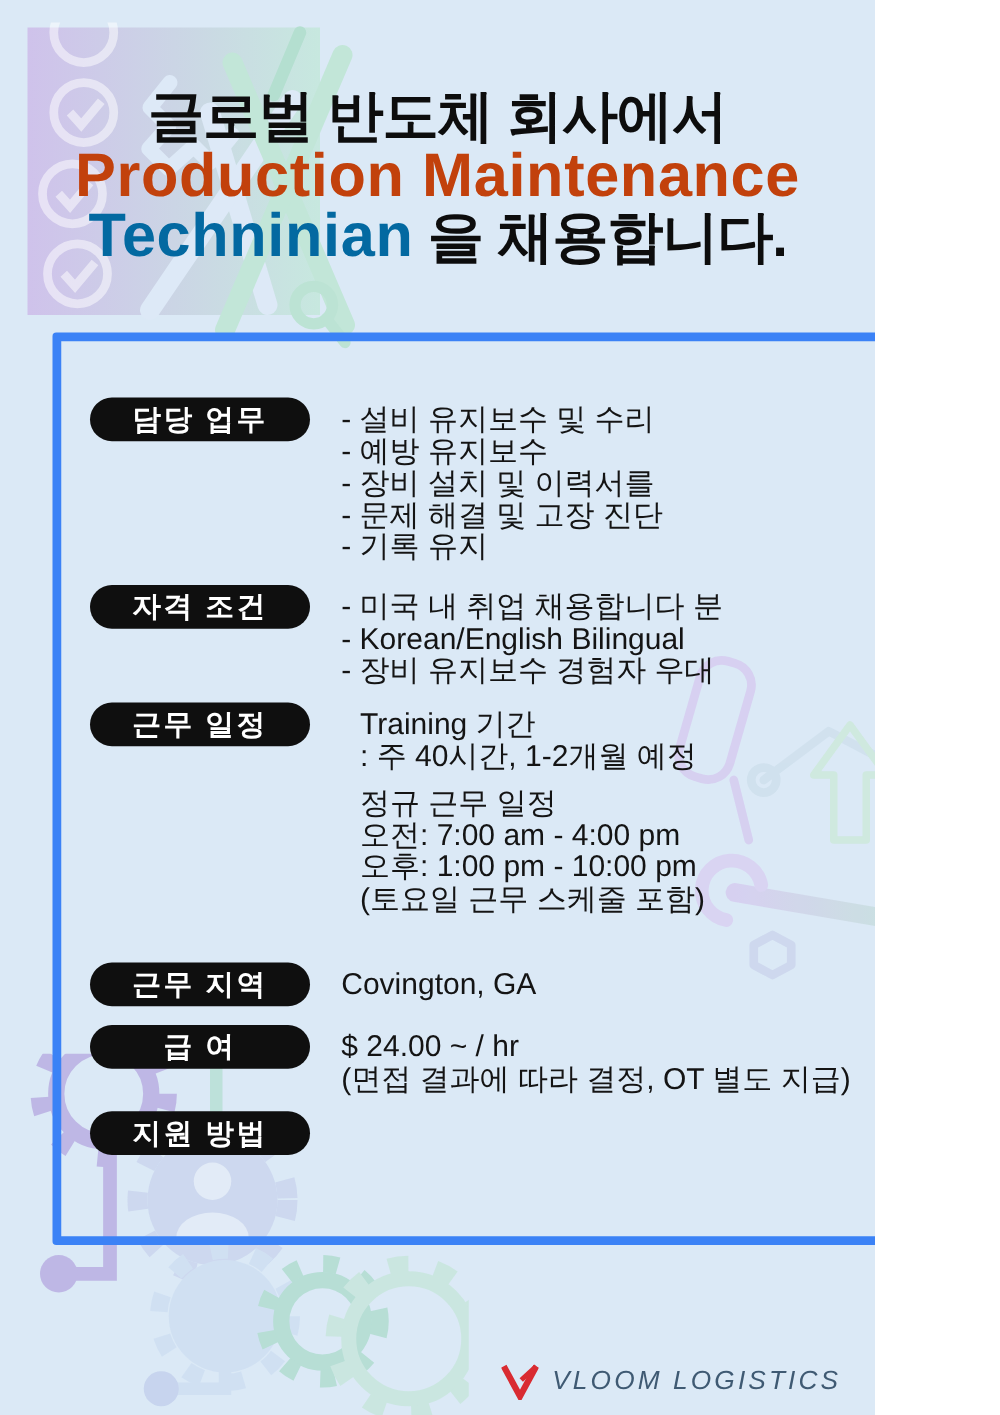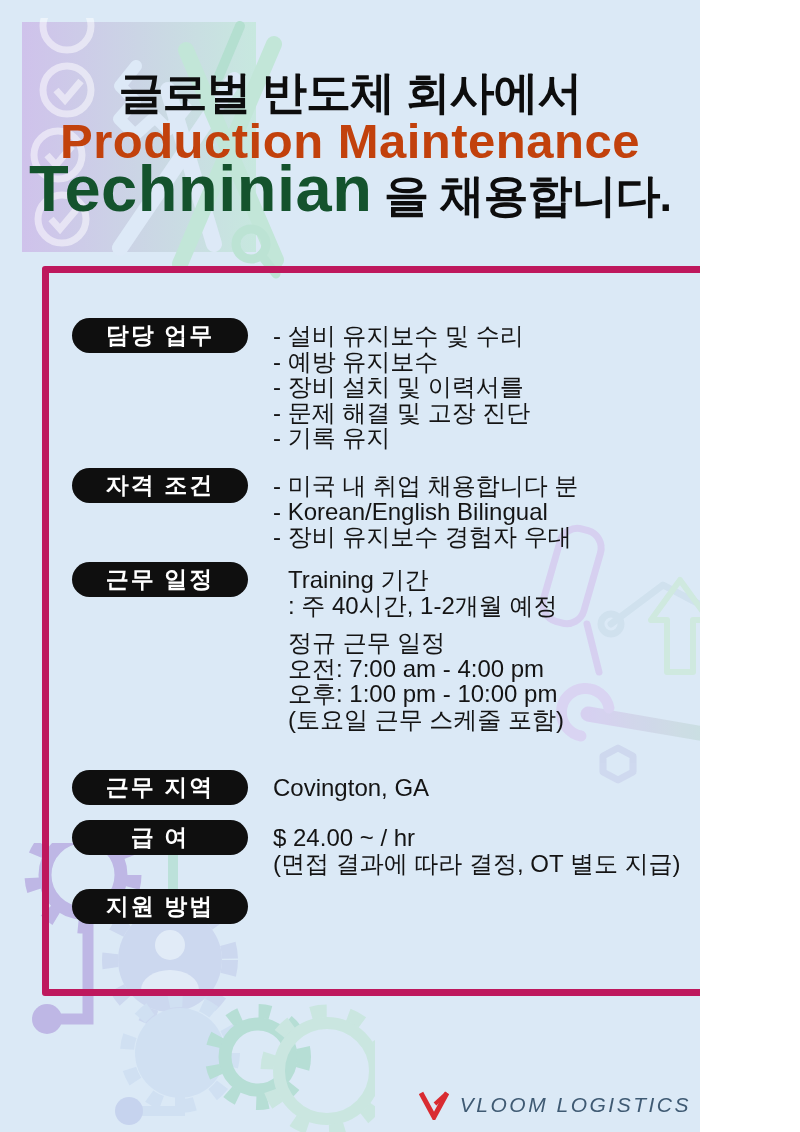--- a/index.html
+++ b/index.html
@@ -9,48 +9,48 @@
     font-family:"Liberation Sans","DejaVu Sans",sans-serif;
     color:#121212;
   }
   .decor { position:absolute; pointer-events:none; }
 
   
   .title { position:absolute; top:68px; left:0; width:100%; text-align:center; z-index:3; font-weight:bold; }
   .title .t1 { font-size:45px; line-height:50px; color:#0d0d0d; letter-spacing:-1px; }
   .title .t2 { font-size:49px; line-height:47px; color:#c2410c; letter-spacing:0.5px; }
   .title .t3 { font-size:45px; line-height:48px; color:#0d0d0d; letter-spacing:-1px; }
-  .title .t3 .red { font-size:65px; color:#14532d; letter-spacing:0.5px; }
+  .title .t3 .red { font-size:49px; color:#0369a1; letter-spacing:0.5px; }
 
   
   .info-box {
     position:absolute; left:42px; top:266px;
     width:730px; height:716px;
-    border:7px solid #be185d; border-radius:3px;
+    border:7px solid #3b82f6; border-radius:3px;
     z-index:2;
   }
   .row { position:absolute; left:0; display:flex; align-items:flex-start; width:100%; }
   .pill {
     flex:0 0 176px; margin-left:23px; height:35px;
     background:#0f0f0f; border-radius:18px;
     color:#ffffff; font-size:23px; font-weight:bold; letter-spacing:2px;
     display:flex; align-items:center; justify-content:center;
   }
   .content { margin-left:25px; margin-top:5px; font-size:24px; line-height:25.5px; color:#141414; }
   .content .line { white-space:nowrap; }
   .content .gap { margin-top:12px; }
   .row-duties { top:45px; }
   .row-qualifications { top:195px; }
   .row-schedule { top:289px;gap:15px; }
   .row-location { top:497px; }
   .row-salary { top:547px; }
   .row-apply { top:616px; }
 
   
-  .logo { position:absolute; right:9px; bottom:12px; display:flex; align-items:center; gap:11px; z-index:3; }
+  .logo { position:absolute; right:27px; bottom:12px; display:flex; align-items:center; gap:11px; z-index:3; }
   .logo-text { font-size:21px; font-style:italic; font-weight:500; letter-spacing:2.5px; color:#3f5a73; }
 </style>
 </head>
 <body>
 
 <div class="poster">
 
   <svg class="decor" style="left:18px;top:18px;" width="300" height="268" viewBox="0 0 300 268" aria-hidden="true">
     <defs>
       <linearGradient id="g1" x1="0" y1="0" x2="1" y2="0">

